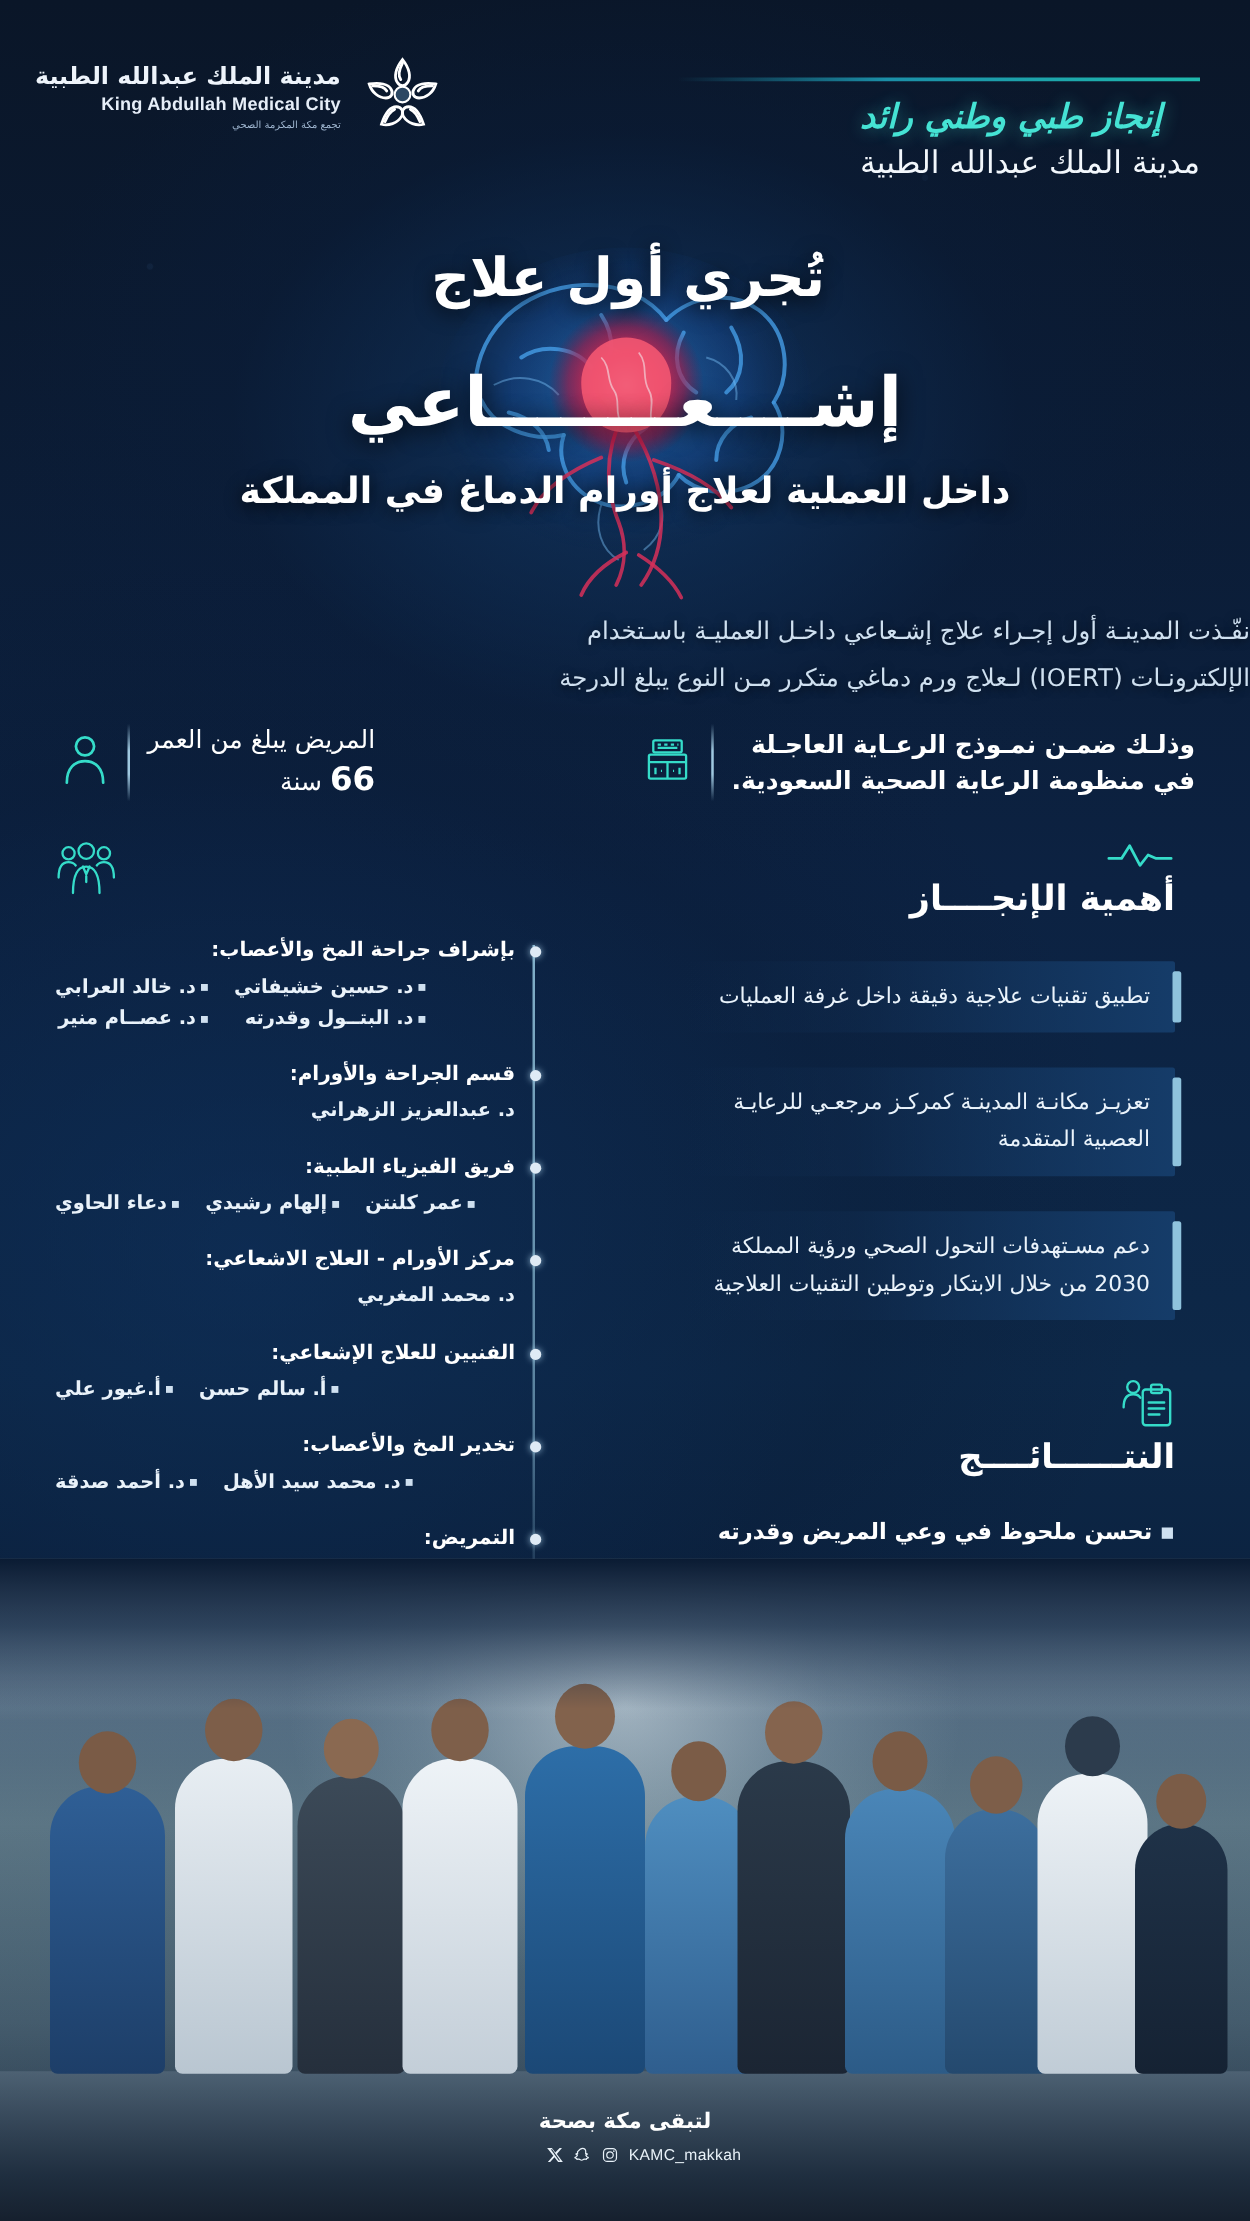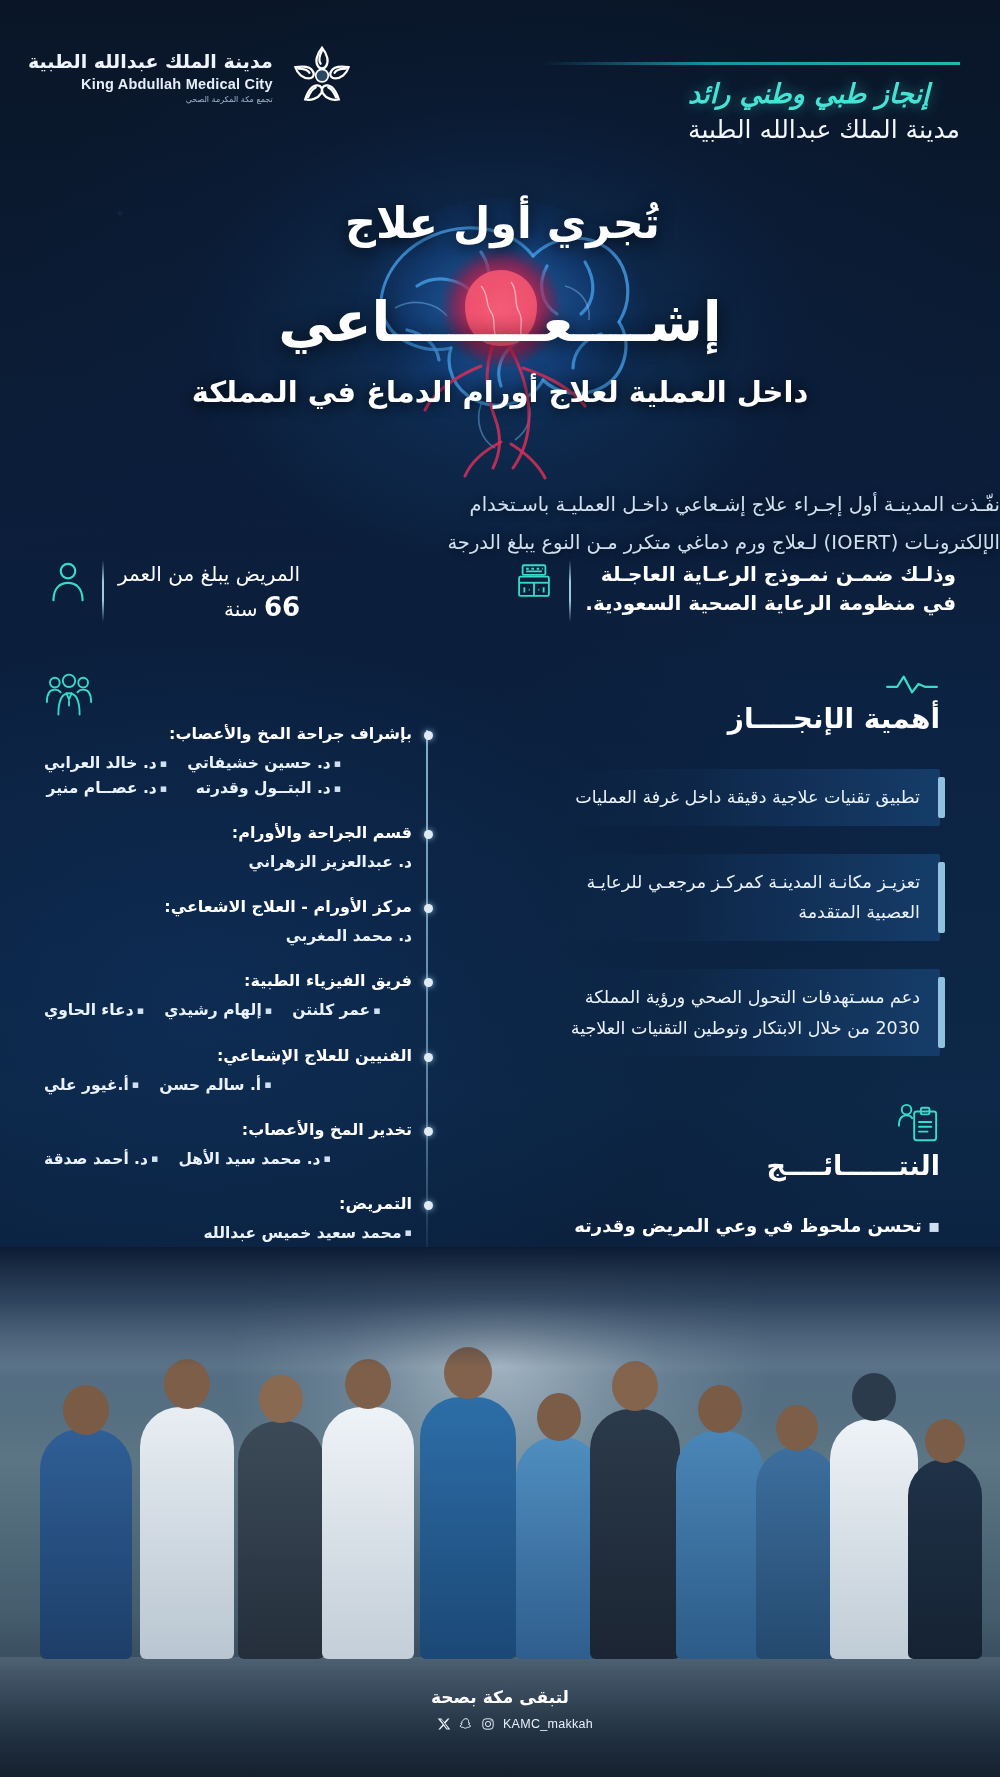--- a/index.html
+++ b/index.html
@@ -76,21 +76,21 @@
   
   .lede {
     position:absolute; top:486px; left:0; right:0;
     color:#cfe0f0; font-size:19.5px; line-height:1.95;
     letter-spacing:.4px;
     text-shadow:0 1px 8px rgba(0,0,0,.6);
   }
 
   
   .factrow { position:absolute; top:560px; left:48px; right:44px; height:100px; display:flex; }
-  .fact { display:flex; align-items:flex-start; gap:14px; }
+  .fact { display:flex; align-items:center; gap:14px; }
   .fact-right { margin-right:auto; direction:rtl; }
   .fact-left  { margin-left:auto; direction:rtl; }
   .vline { width:2px; height:62px; background:linear-gradient(180deg, rgba(120,190,220,0) 0%, #9fc8e0 35%, #9fc8e0 65%, rgba(120,190,220,0) 100%); }
   .fact-text { color:#ffffff; font-size:20px; line-height:1.45; }
   .fact-text .big { font-size:26px; font-weight:700; }
   .fact-text.bold-care { font-weight:700; font-size:20px; letter-spacing:.5px; }
   .icon-teal { color:#35dcc9; }
 
   
   .col-right { position:absolute; top:672px; right:60px; width:392px; }
@@ -116,21 +116,21 @@
   .res-item { color:#ffffff; font-size:18px; font-weight:700; line-height:2.1; }
   .res-item .dot { color:#cfe0f0; margin-left:6px; }
 
   
   .col-left { position:absolute; top:672px; left:44px; width:390px; }
   .team-head { display:flex; align-items:center; gap:14px; justify-content:flex-end; }
   .team-title {
     font-size:29px; font-weight:800; color:#ffffff; letter-spacing:3px;
     border-right:3px solid #9fc8e0; padding-right:10px;
   }
-  .team-body { position:relative; padding-right:22px; }
+  .team-body { position:relative; margin-top:26px; padding-right:22px; }
   .timeline {
     position:absolute; top:8px; bottom:0; right:6px; width:2px;
     background:linear-gradient(180deg, rgba(150,200,224,.85) 0%, rgba(150,200,224,.55) 70%, rgba(150,200,224,0) 100%);
   }
   .team-group { position:relative; margin-bottom:20px; text-align:right; }
   .team-group::before {
     content:""; position:absolute; right:-21px; top:9px;
     width:9px; height:9px; border-radius:50%; background:#dfeaf5;
     box-shadow:0 0 6px rgba(180,220,245,.8);
   }
@@ -396,38 +396,38 @@
       </div>
 
       <div class="team-group">
         <div class="grp-title">قسم الجراحة والأورام:</div>
         <div class="grp-names">
           <div class="nm">د. عبدالعزيز الزهراني</div>
         </div>
       </div>
 
       <div class="team-group">
+        <div class="grp-title">فريق الفيزياء الطبية:</div>
+        <div class="grp-names two-col">
+          <div class="cl">
+            <div class="nm"><span class="b">▪</span><span>عمر كلنتن</span></div>
+          </div>
+          <div class="cl">
+            <div class="nm"><span class="b">▪</span><span>إلهام رشيدي</span></div>
+          </div>
+          <div class="cl">
+            <div class="nm"><span class="b">▪</span><span>دعاء الحاوي</span></div>
+          </div>
+        </div>
+      </div>
+
+      <div class="team-group">
         <div class="grp-title">مركز الأورام - العلاج الاشعاعي:</div>
         <div class="grp-names">
           <div class="nm">د. محمد المغربي</div>
-        </div>
-      </div>
-
-      <div class="team-group">
-        <div class="grp-title">فريق الفيزياء الطبية:</div>
-        <div class="grp-names two-col">
-          <div class="cl">
-            <div class="nm"><span class="b">▪</span><span>عمر كلنتن</span></div>
-          </div>
-          <div class="cl">
-            <div class="nm"><span class="b">▪</span><span>إلهام رشيدي</span></div>
-          </div>
-          <div class="cl">
-            <div class="nm"><span class="b">▪</span><span>دعاء الحاوي</span></div>
-          </div>
         </div>
       </div>
 
       <div class="team-group">
         <div class="grp-title">الفنيين للعلاج الإشعاعي:</div>
         <div class="grp-names two-col">
           <div class="cl">
             <div class="nm"><span class="b">▪</span><span>أ. سالم حسن</span></div>
           </div>
           <div class="cl">

